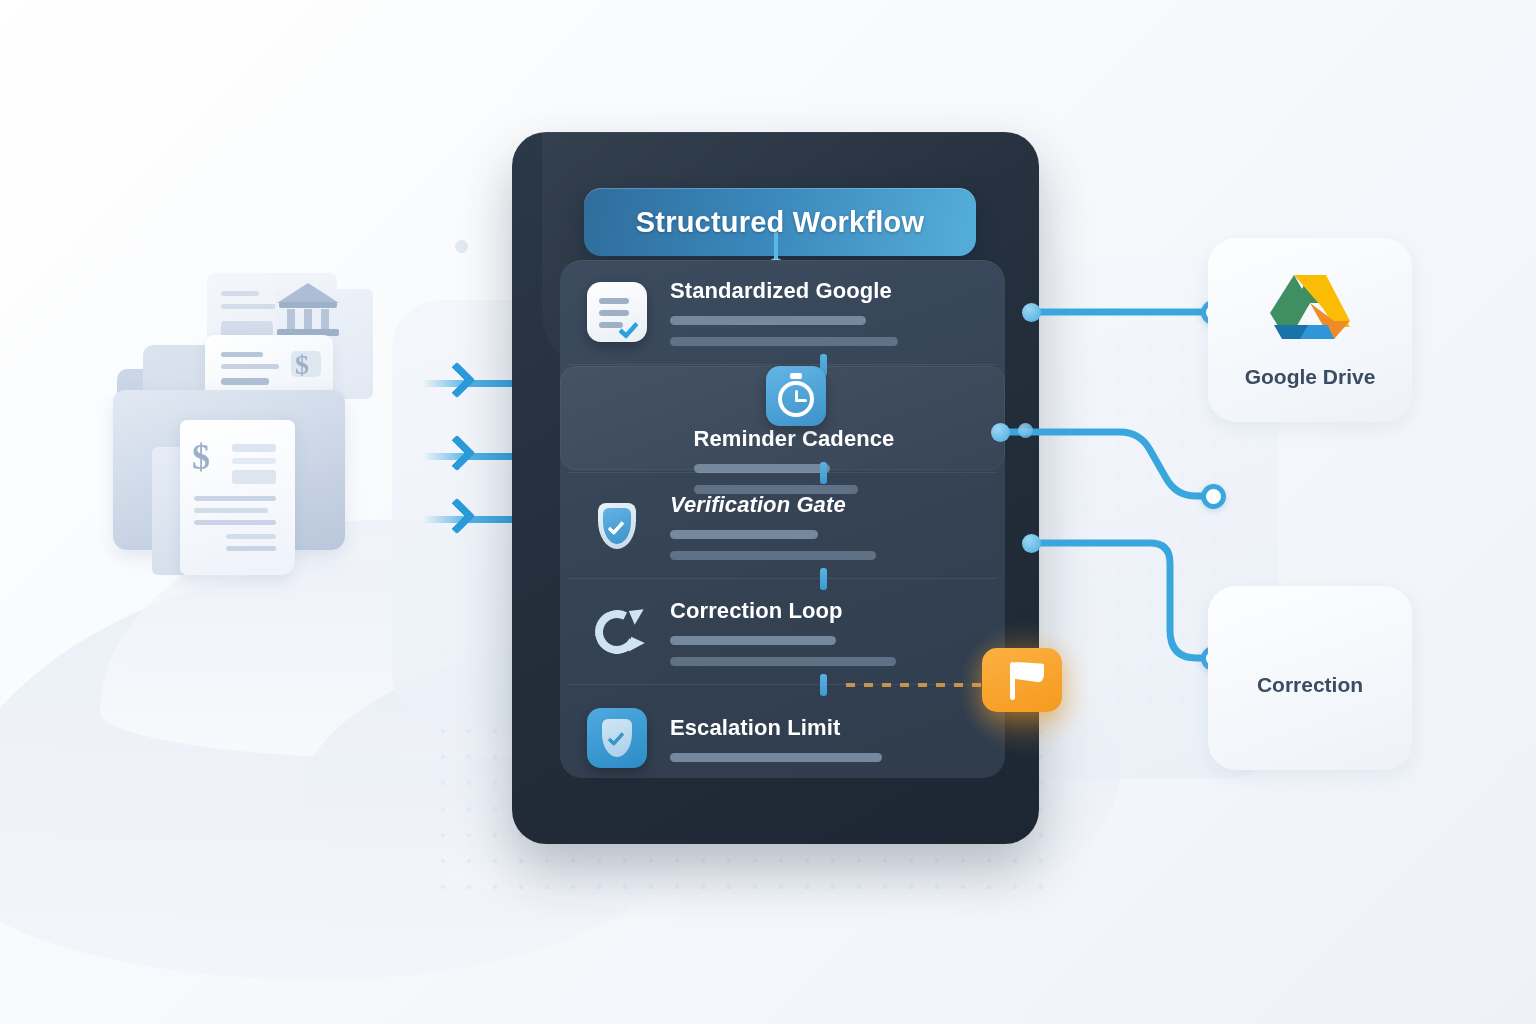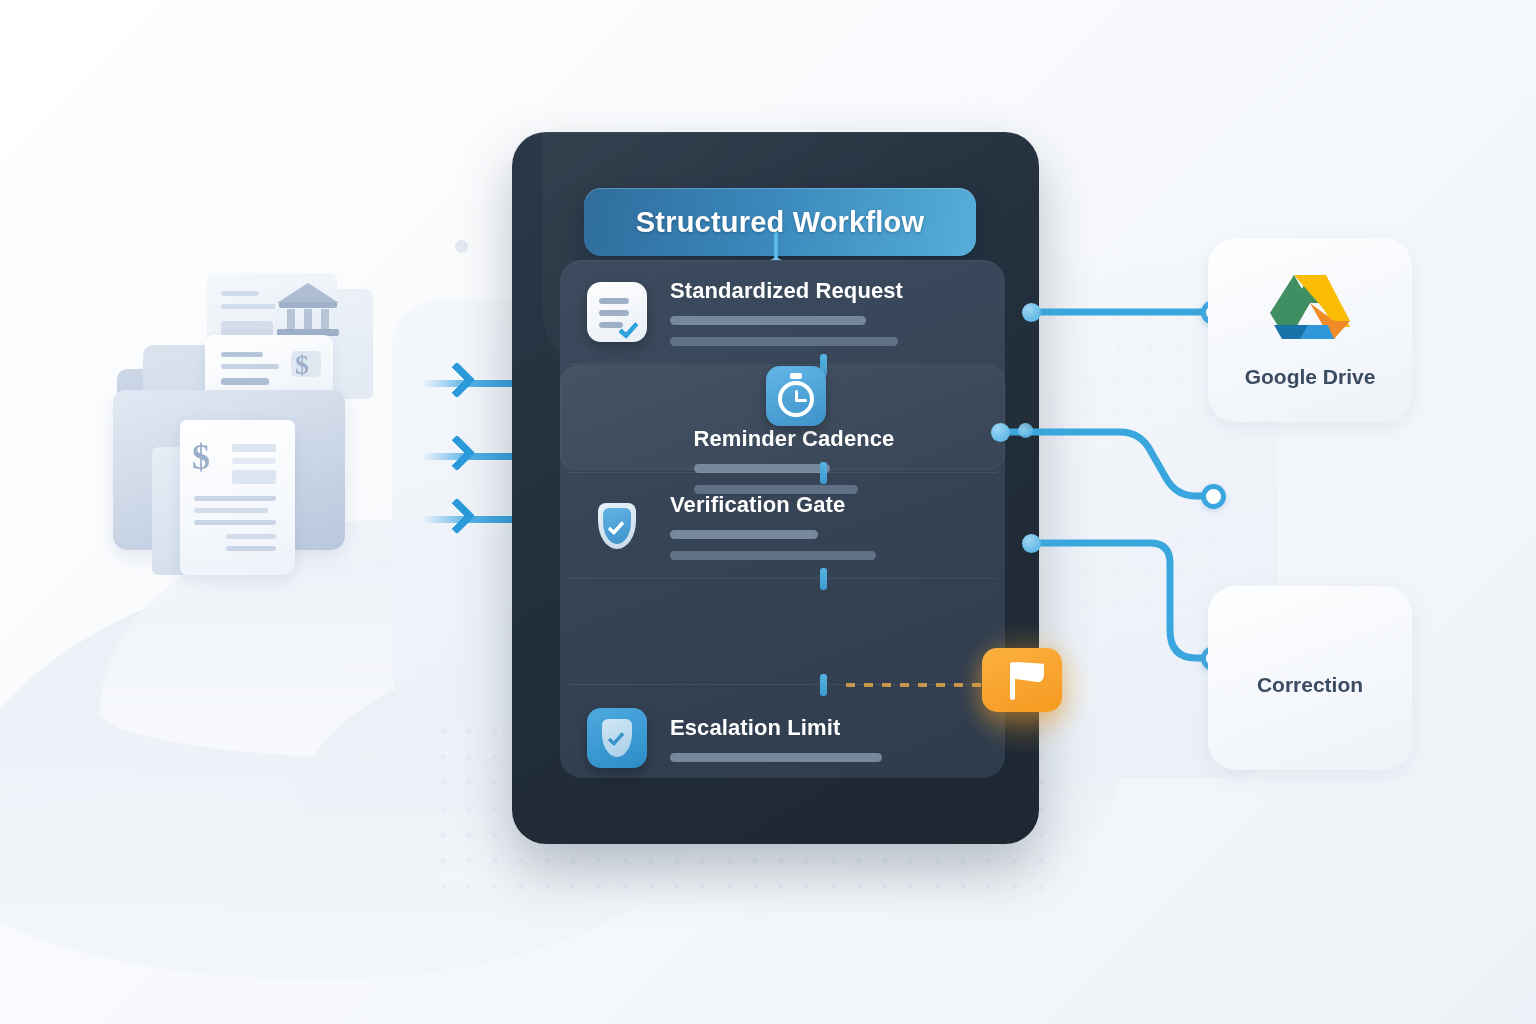--- a/index.html
+++ b/index.html
@@ -355,21 +355,21 @@
   <div class="steps-card">
 
     <div class="step" style="top:0;">
       <div class="step-icon ic-doc">
         <i class="l" style="top:16px;width:30px;"></i>
         <i class="l" style="top:28px;width:30px;"></i>
         <i class="l" style="top:40px;width:24px;"></i>
         <div class="chk"></div>
       </div>
       <div class="step-body">
-        <div class="step-title">Standardized Request</div>
+        <div class="step-title">Standardized Google</div>
         <div class="ph" style="width:196px;"></div>
         <div class="ph dim" style="width:228px;"></div>
       </div>
     </div>
     <div class="step-div" style="top:104px;"></div>
     <div class="tick" style="top:94px;"></div>
 
     <div class="step hl" style="top:106px;">
       <div class="step-icon ic-clock">
         <div class="top"></div>
@@ -379,35 +379,47 @@
       </div>
       <div class="step-body">
         <div class="step-title">Reminder Cadence</div>
         <div class="ph" style="width:136px;"></div>
         <div class="ph dim" style="width:164px;"></div>
       </div>
     </div>
     <div class="step-div" style="top:212px;"></div>
     <div class="tick" style="top:202px;"></div>
 
-    <div class="step" style="top:214px;">
+    <div class="step" style="top:214px;font-style:italic;">
       <div class="step-icon ic-shield-lt" style="box-shadow:none;">
         <div class="shield outer"></div>
         <div class="inner"></div>
         <div class="tickmark" style="left:21px;top:26px;"></div>
       </div>
       <div class="step-body">
         <div class="step-title">Verification Gate</div>
         <div class="ph" style="width:148px;"></div>
         <div class="ph dim" style="width:206px;"></div>
       </div>
     </div>
     <div class="step-div" style="top:318px;"></div>
     <div class="tick" style="top:308px;"></div>
 
+    <div class="step" style="top:320px;">
+      <div class="step-icon ic-loop">
+        <div class="loop-ring"></div>
+        <div class="loop-arw" style="left:38px;top:6px;transform:rotate(120deg);"></div>
+        <div class="loop-arw" style="left:38px;top:34px;transform:rotate(152deg);"></div>
+      </div>
+      <div class="step-body">
+        <div class="step-title">Correction Loop</div>
+        <div class="ph" style="width:166px;"></div>
+        <div class="ph dim" style="width:226px;"></div>
+      </div>
+    </div>
     <div class="step-div" style="top:424px;"></div>
     <div class="tick" style="top:414px;"></div>
 
     <div class="step" style="top:426px;">
       <div class="step-icon ic-shield-bl">
         <div class="inner2"></div>
         <div class="tickmark" style="left:21px;top:25px;border-color:#3a95cb;"></div>
       </div>
       <div class="step-body">
         <div class="step-title">Escalation Limit</div>

